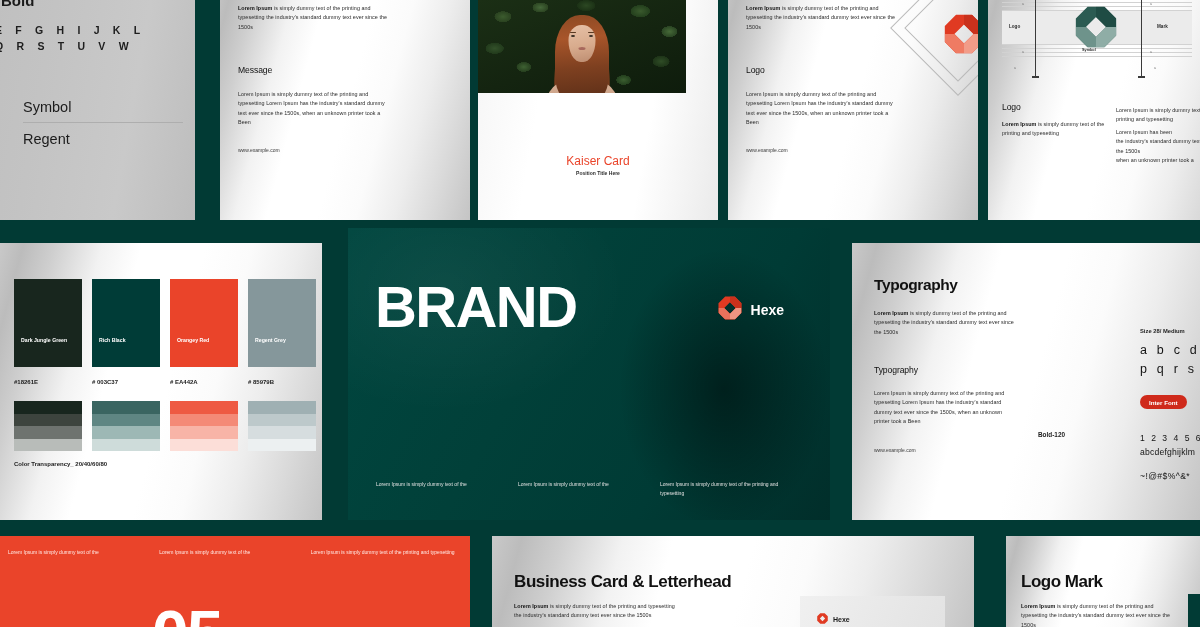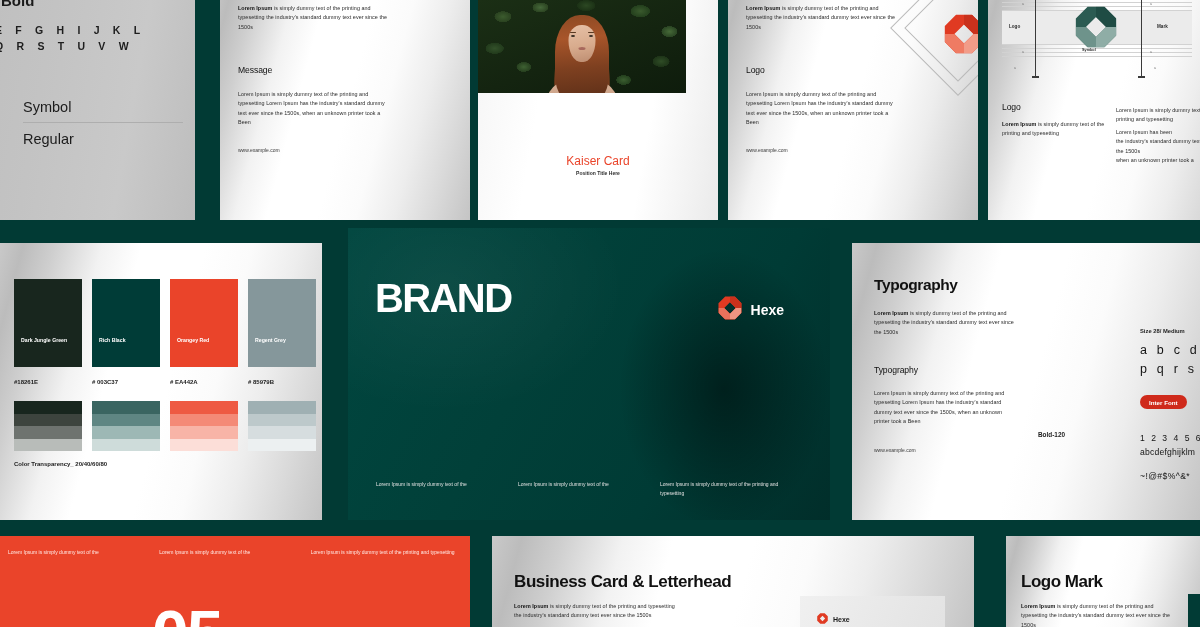--- a/index.html
+++ b/index.html
@@ -110,21 +110,21 @@
   .ctlabel { position: absolute; left: 14px; top: 218px; font-size: 6px; font-weight: bold; color: #1b1b1b; }
 
   
   #p7 { left: 348px; top: 228px; width: 482px; height: 292px; background: #003c37; overflow: hidden; }
   #p7 .glow { position: absolute; inset: 0;
     background:
       radial-gradient(ellipse 150px 200px at 78% 55%, rgba(0,0,0,.45) 0%, rgba(0,0,0,0) 70%),
       radial-gradient(ellipse 260px 180px at 20% 20%, rgba(255,255,255,.05) 0%, rgba(255,255,255,0) 70%),
       linear-gradient(120deg,#00463f 0%,#014039 40%,#003b35 70%,#012e2a 100%);
   }
-  #p7 .title { position: absolute; left: 27px; top: 52px; font-size: 40px; font-weight: bold; color: #fff; line-height: .93; letter-spacing: -1.6px; }
+  #p7 .title { position: absolute; left: 27px; top: 52px; font-size: 58px; font-weight: bold; color: #fff; line-height: .93; letter-spacing: -1.6px; }
   #p7 .brand { position: absolute; right: 46px; top: 68px; display: flex; align-items: center; gap: 9px; }
   #p7 .brand .nm { font-size: 14px; color: #fff; font-weight: bold; }
   #p7 .foot { position: absolute; bottom: 22px; left: 0; right: 0; display: flex; padding: 0 28px; gap: 0; }
   #p7 .foot div { flex: 1; font-size: 5px; color: #e2e2e2; line-height: 1.85; }
 
   
   #p8 { left: 852px; top: 243px; width: 348px; height: 277px; }
   #p8 .tt { position: absolute; left: 22px; top: 33px; font-size: 15.5px; font-weight: bold; color: #111; letter-spacing: -.4px; }
   #p8 .blk { position: absolute; left: 22px; width: 140px; }
   #p8 .aa { position: absolute; left: 188px; top: 120px; font-size: 62px; font-weight: bold; color: #0d0d0d; letter-spacing: -3px; }
@@ -165,21 +165,21 @@
 <div id="stage">
 
   <div class="panel" id="p1">
     <div class="sheen"></div>
     <div class="content">
       <div class="bold-h">Bold</div>
       <div class="alpha a1">E F G H I J K L</div>
       <div class="alpha a2">Q R S T U V W</div>
       <div class="wlist">
         <div class="wrow">Symbol</div>
-        <div class="wrow">Regular</div>
+        <div class="wrow">Regent</div>
       </div>
     </div>
   </div>
 
   <div class="panel" id="p2">
     <div class="sheen"></div>
     <div class="content">
       <div class="blk body-txt" style="top:42px">
         <b>Lorem Ipsum</b><span> is simply dummy text of the printing and typesetting the industry's standard dummy text ever since the 1500s</span>
       </div>

